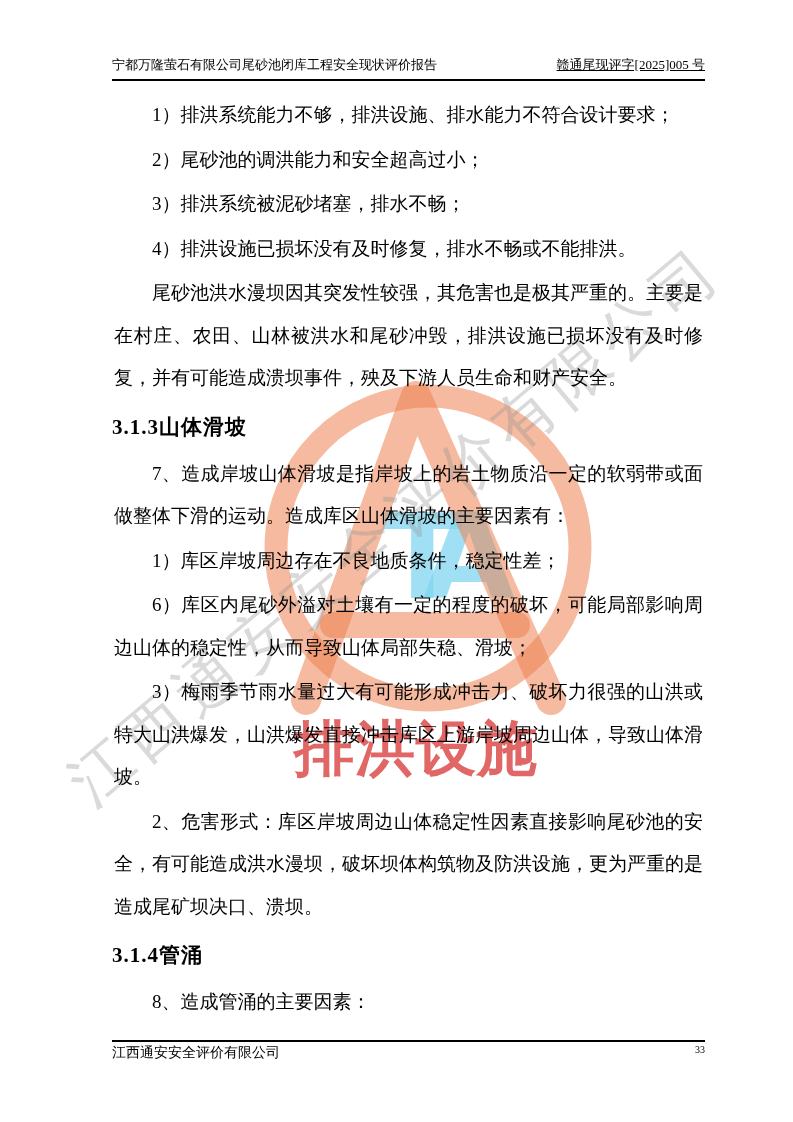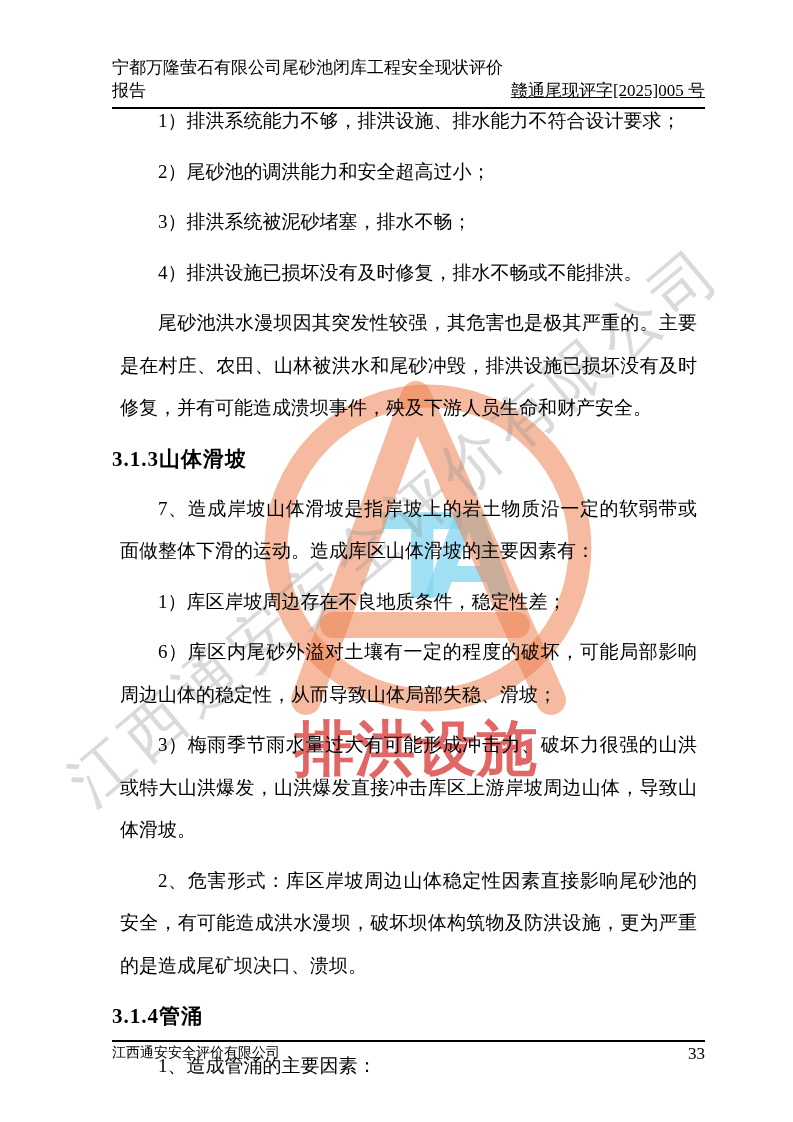--- a/index.html
+++ b/index.html
@@ -49,54 +49,54 @@
   }
 
   
   .content { position: absolute; inset: 0; z-index: 2; }
   .page-header {
     position: absolute;
     left: 112px; right: 88px; top: 56px;
     display: flex;
     justify-content: space-between;
     align-items: flex-end;
-    font-size: 17px;
+    font-size: 13px;
     padding-bottom: 5px;
     border-bottom: 2px solid #000;
   }
   .page-header .hdr-right { white-space: nowrap; text-decoration: underline; }
 
   .doc-body {
     position: absolute;
     left: 112px; right: 88px; top: 92px;
     font-size: 19px;
     line-height: 42.5px;
     text-align: justify;
   }
-  .doc-body p { margin: 8px; text-indent: 2em; }
+  .doc-body p { margin: 2px; text-indent: 2em; }
   .doc-body h3 {
     margin: 6px 0 5px 0;
     font-size: 21px;
     font-weight: bold;
     line-height: 42px;
     text-indent: 0;
     letter-spacing: 1px;
   }
 
   .page-footer {
     position: absolute;
     left: 112px; right: 88px; top: 1040px;
     border-top: 2px solid #000;
     display: flex;
     justify-content: space-between;
     align-items: flex-start;
     padding-top: 2px;
     font-size: 14px;
   }
-  .page-footer .pg-num { font-size: 17px; }
+  .page-footer .pg-num { font-size: 10px; }
 </style>
 </head>
 <body>
 
 <div class="page">
 
   <div class="wm-layer">
     <span class="wm-monogram">TA</span>
 
     <svg class="wm-logo" width="336" height="346" viewBox="0 0 336 346">
@@ -122,21 +122,21 @@
         <p class="item">3）排洪系统被泥砂堵塞，排水不畅；</p>
         <p class="item">4）排洪设施已损坏没有及时修复，排水不畅或不能排洪。</p>
         <p class="para">尾砂池洪水漫坝因其突发性较强，其危害也是极其严重的。主要是在村庄、农田、山林被洪水和尾砂冲毁，排洪设施已损坏没有及时修复，并有可能造成溃坝事件，殃及下游人员生命和财产安全。</p>
         <h3 class="heading">3.1.3山体滑坡</h3>
         <p class="para">7、造成岸坡山体滑坡是指岸坡上的岩土物质沿一定的软弱带或面做整体下滑的运动。造成库区山体滑坡的主要因素有：</p>
         <p class="item">1）库区岸坡周边存在不良地质条件，稳定性差；</p>
         <p class="para">6）库区内尾砂外溢对土壤有一定的程度的破坏，可能局部影响周边山体的稳定性，从而导致山体局部失稳、滑坡；</p>
         <p class="para">3）梅雨季节雨水量过大有可能形成冲击力、破坏力很强的山洪或特大山洪爆发，山洪爆发直接冲击库区上游岸坡周边山体，导致山体滑坡。</p>
         <p class="para">2、危害形式：库区岸坡周边山体稳定性因素直接影响尾砂池的安全，有可能造成洪水漫坝，破坏坝体构筑物及防洪设施，更为严重的是造成尾矿坝决口、溃坝。</p>
         <h3 class="heading">3.1.4管涌</h3>
-        <p class="item">1、造成管涌的主要因素：</p>
+        <p class="item">8、造成管涌的主要因素：</p>
       </div>
 
     <div class="page-footer">
       <span class="company">江西通安安全评价有限公司</span>
       <span class="pg-num">33</span>
     </div>
 
   </div>
 </div>
 

